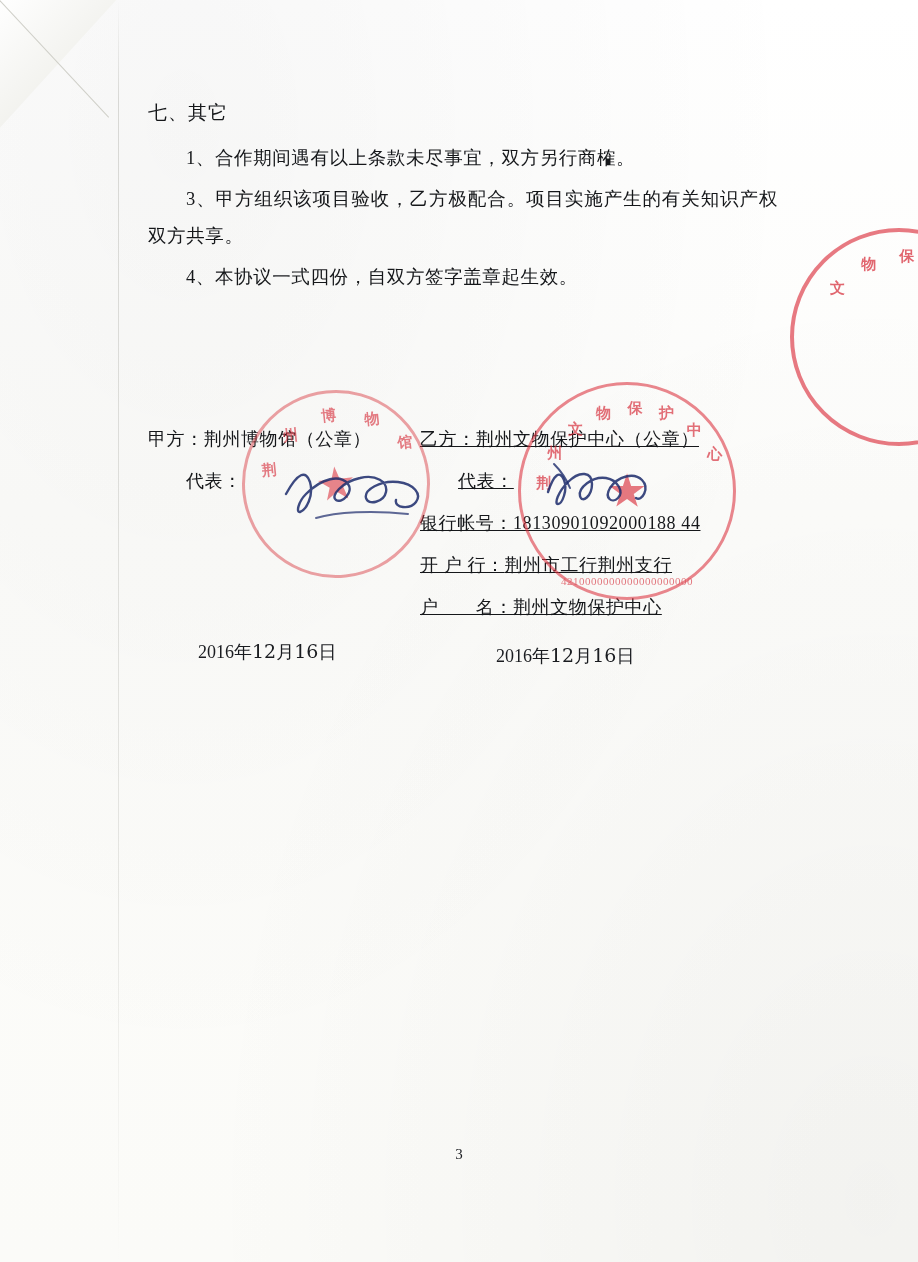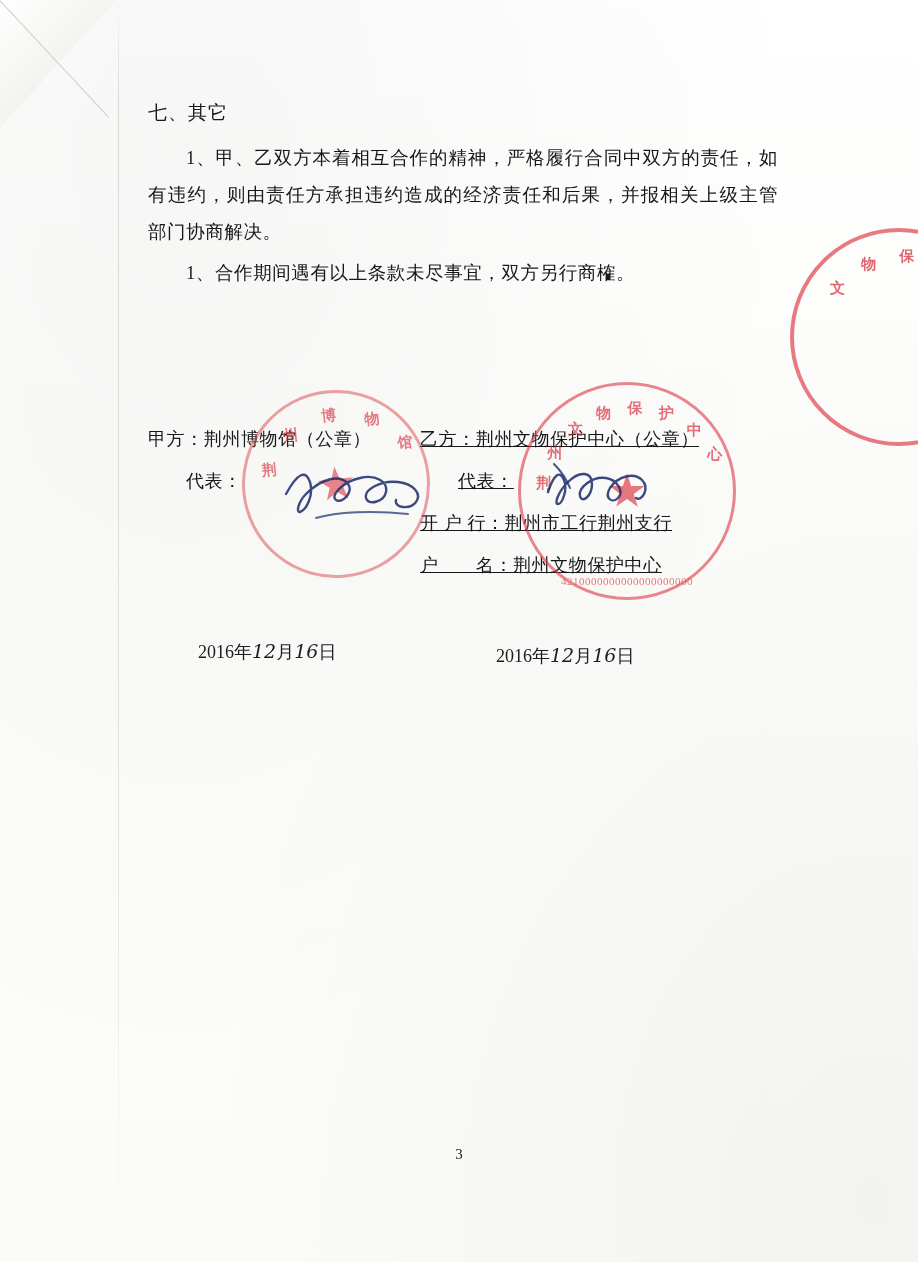--- a/index.html
+++ b/index.html
@@ -112,21 +112,20 @@
     left: 198px;
     top: 640px;
     width: 600px;
     font-size: 18px;
     color: #1a1c20;
   }
   .date-row .d1 { position: absolute; left: 0; top: 0; white-space: nowrap; }
   .date-row .d2 { position: absolute; left: 298px; top: 4px; white-space: nowrap; }
   .hand {
     font-family: "DejaVu Serif", serif;
-    font-style: italic;
     font-size: 19px;
   }
   .page-number {
     position: absolute;
     left: 0;
     right: 0;
     top: 1146px;
     text-align: center;
     font-size: 15px;
     color: #1c1e22;
@@ -209,32 +208,39 @@
 <body>
 
 <div class="page">
   <div class="scan-tint"></div>
   <div class="corner-fold"></div>
   <div class="corner-edge"></div>
   <div class="left-edge"></div>
 
   <div class="content">
     <div class="heading">七、其它</div>
-    <p class="para">1、甲、乙双方本着相互合作的精神，严格履行合同中双方的责任，如有违约，则由责任方承担违约造成的经济责任和后果，并报相关上级主管部门协商解决。</p>
     <p class="para">1、合作期间遇有以上条款未尽事宜，双方另行商榷。</p>
+    <p class="para">3、甲方组织该项目验收，乙方极配合。项目实施产生的有关知识产权双方共享。</p>
+    <p class="para">4、本协议一式四份，自双方签字盖章起生效。</p>
   </div>
 
   <div class="sig-block">
     <div class="sig-row">
       <div class="sig-col-a">甲方：荆州博物馆（公章）</div>
       <div class="sig-col-b">乙方：荆州文物保护中心（公章）</div>
     </div>
     <div class="sig-row">
       <div class="sig-col-a" style="padding-left:38px;">代表：</div>
       <div class="sig-col-b">代表：</div>
+    </div>
+    <div class="sig-row">
+      <div class="sig-col-a"></div>
+      <div class="sig-col-b">
+        <span>银行帐号：</span><span>18130901092000188 44</span>
+      </div>
     </div>
     <div class="sig-row">
       <div class="sig-col-a"></div>
       <div class="sig-col-b">
         <span>开 户 行：</span><span>荆州市工行荆州支行</span>
       </div>
     </div>
     <div class="sig-row">
       <div class="sig-col-a"></div>
       <div class="sig-col-b">

